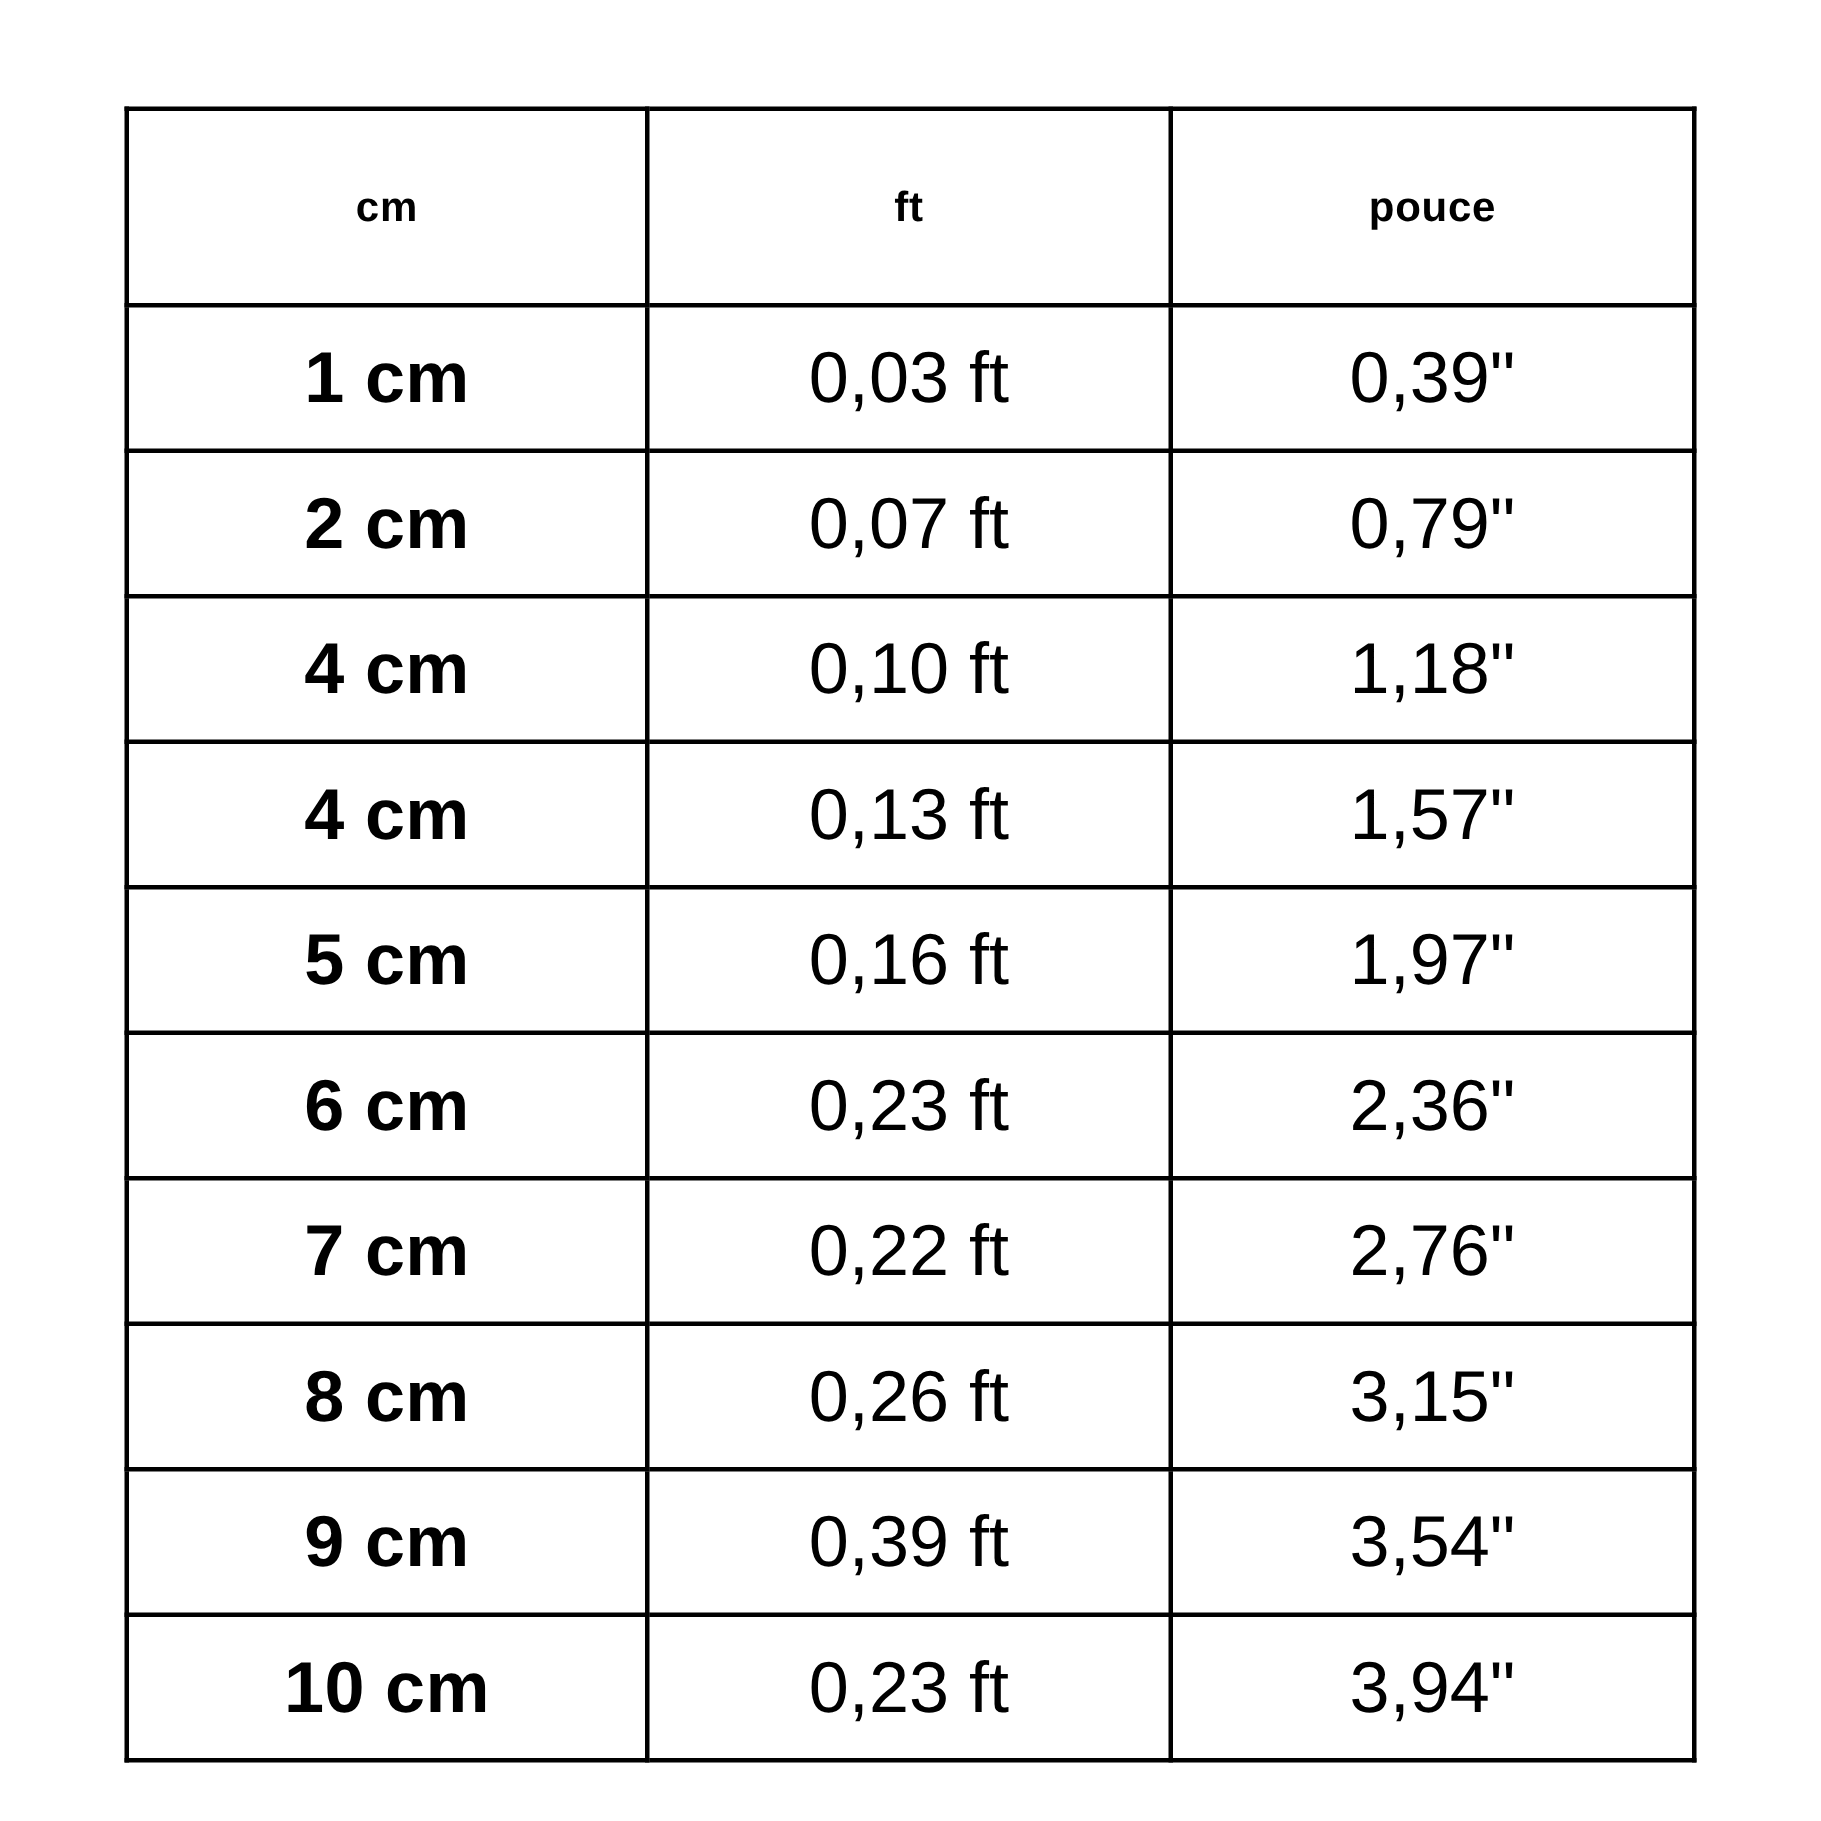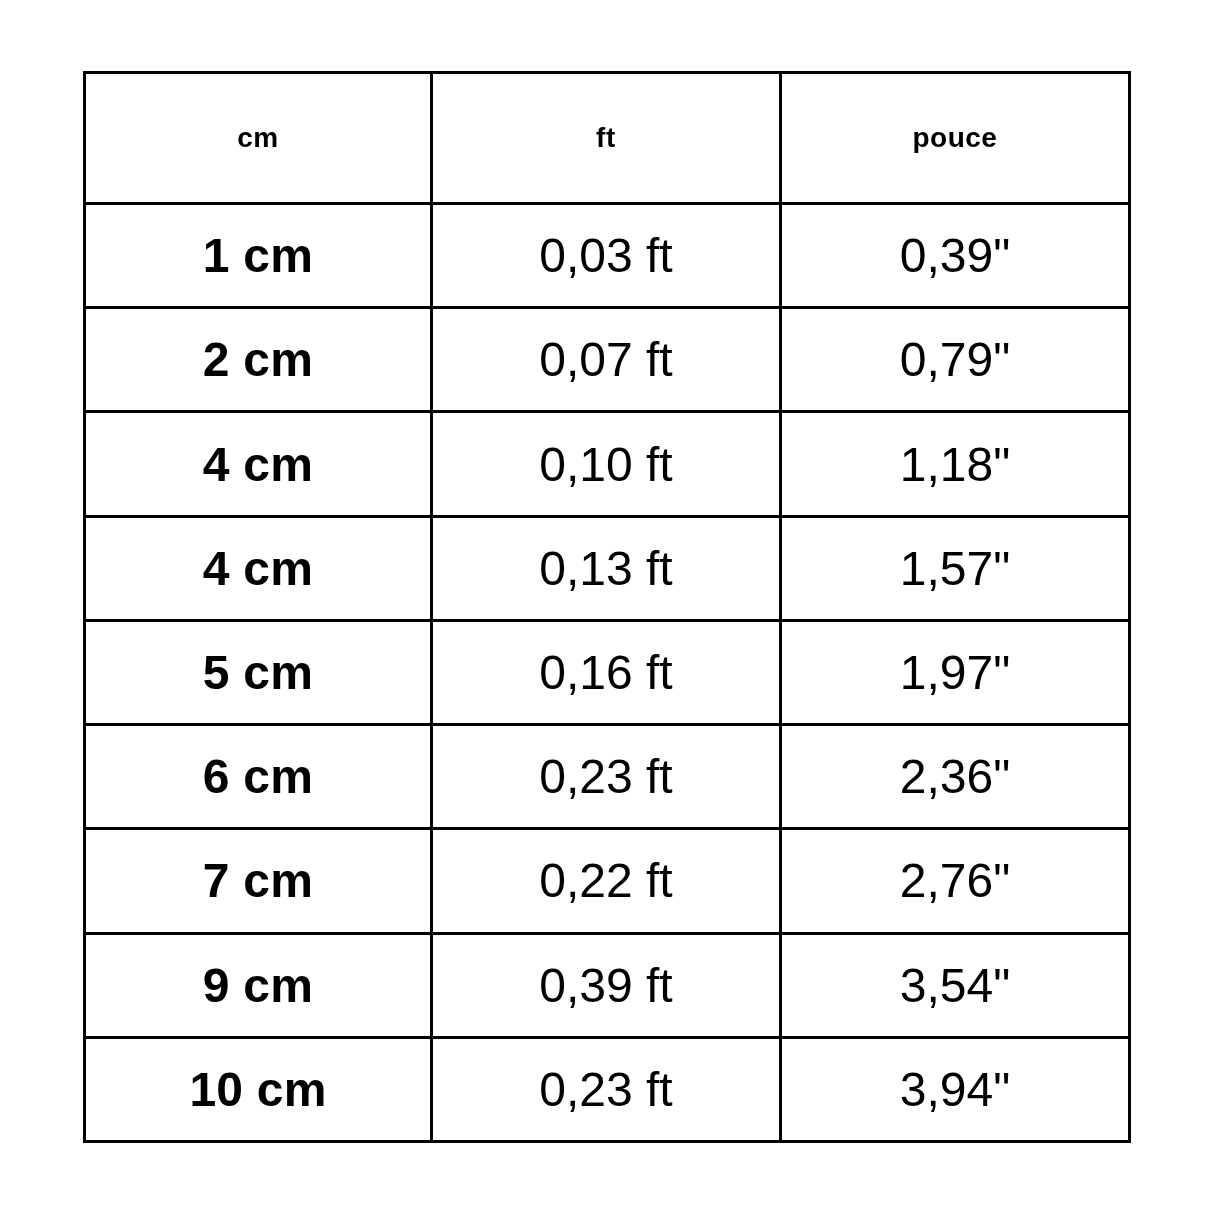--- a/index.html
+++ b/index.html
@@ -107,20 +107,25 @@
           <td class="cm-cell">6 cm</td>
           <td>0,23 ft</td>
           <td>2,36"</td>
         </tr>
         <tr>
           <td class="cm-cell">7 cm</td>
           <td>0,22 ft</td>
           <td>2,76"</td>
         </tr>
         <tr>
+          <td class="cm-cell">8 cm</td>
+          <td>0,26 ft</td>
+          <td>3,15"</td>
+        </tr>
+        <tr>
           <td class="cm-cell">9 cm</td>
           <td>0,39 ft</td>
           <td>3,54"</td>
         </tr>
         <tr>
           <td class="cm-cell">10 cm</td>
           <td>0,23 ft</td>
           <td>3,94"</td>
         </tr>
       </tbody>

